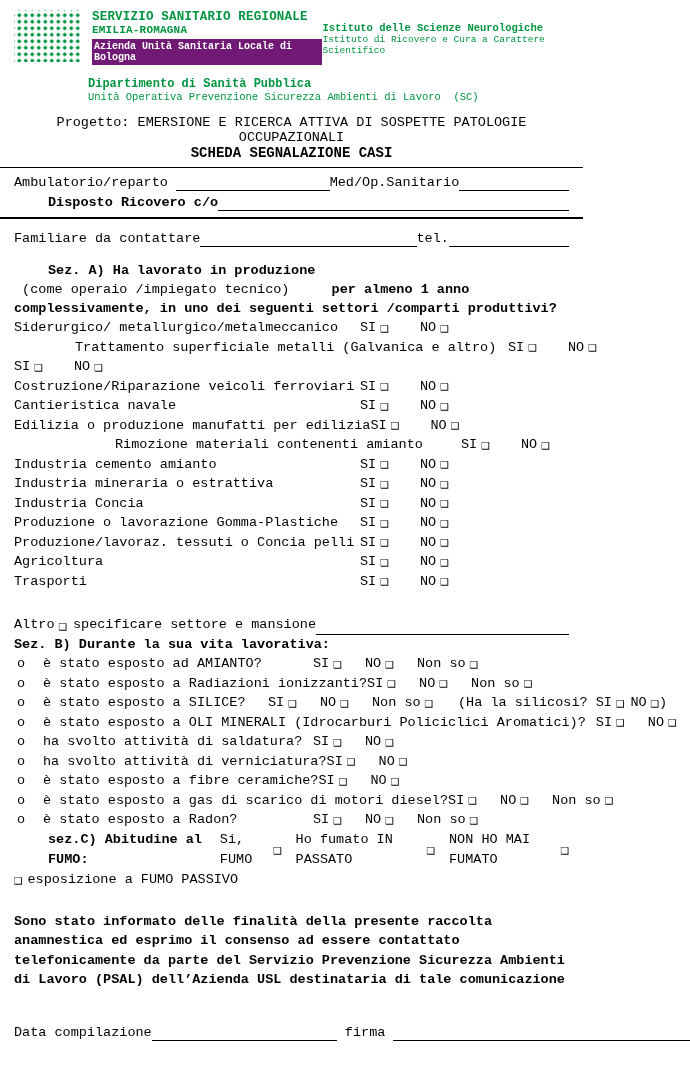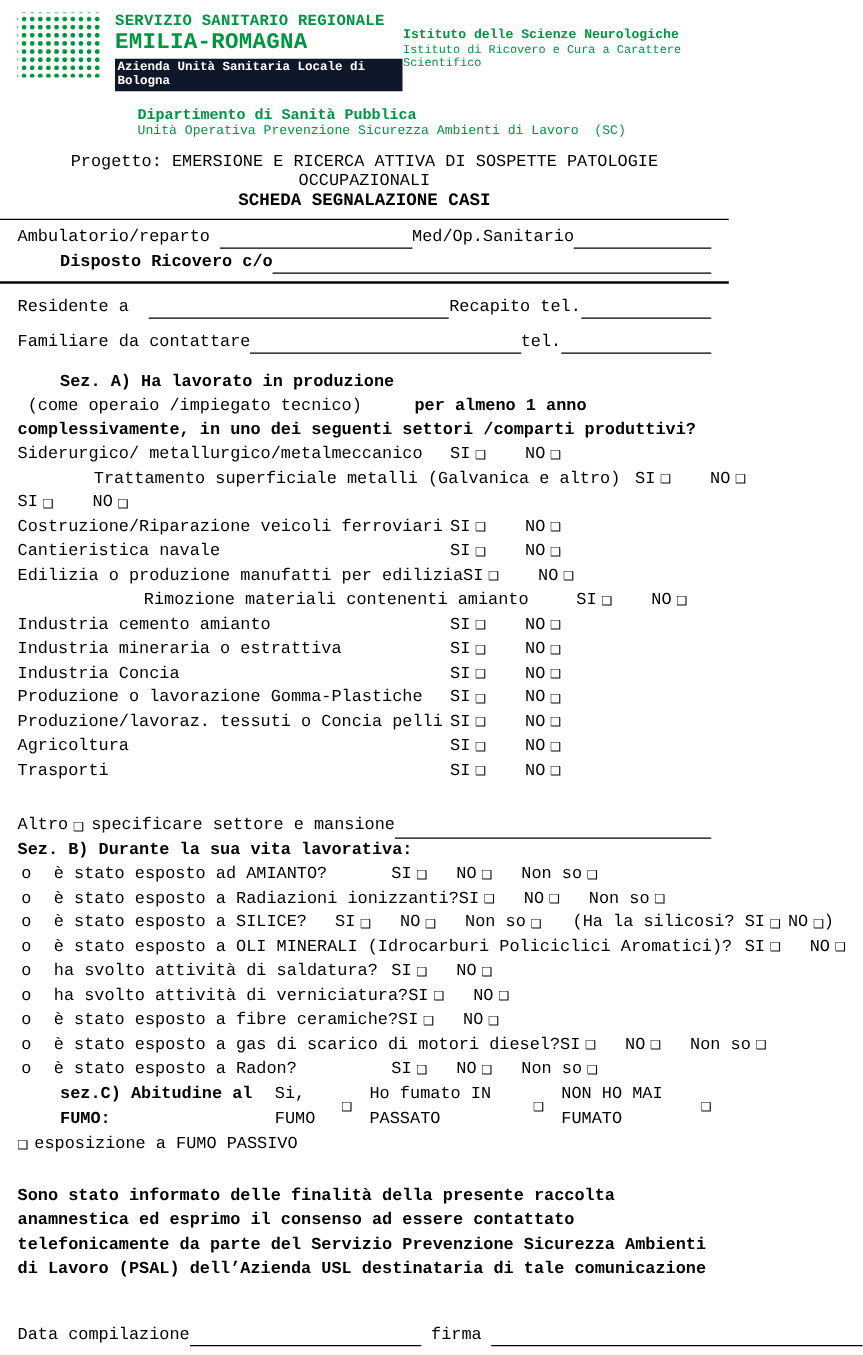--- a/index.html
+++ b/index.html
@@ -11,28 +11,28 @@
 
   
   .hdr { display:flex; align-items:flex-start; }
   .logo {
     width:66px; height:52px; flex:0 0 66px;
     background-image:radial-gradient(circle, #009540 1.7px, rgba(0,0,0,0) 2.1px);
     background-size:6.5px 6.5px; background-position:2px 2px;
   }
   .hleft { margin-left:12px; }
   .org1 { color:#009540; font-weight:bold; font-size:12.5px; letter-spacing:.2px; }
-  .org2 { color:#009540; font-weight:bold; font-size:18px; letter-spacing:.2px; }
-  .org3 { margin-top:3px; display:inline-block; background:#0f172a; color:#fff;
+  .org2 { color:#009540; font-weight:bold; font-size:11px; letter-spacing:.2px; }
+  .org3 { margin-top:3px; display:inline-block; background:#701a75; color:#fff;
           font-size:10px; font-weight:bold; padding:2px 26px 2px 2px; }
   .hright { margin-left:auto; margin-top:12px; padding-right:2px; }
   .inst1 { color:#009540; font-weight:bold; font-size:10.5px; }
   .inst2 { color:#009540; font-size:9.5px; }
 
-  .dept { margin-left:96px; margin-top:12px; }
+  .dept { margin-left:74px; margin-top:12px; }
   .dept1 { color:#009540; font-weight:bold; font-size:12px; }
   .dept2 { color:#009540; font-size:10.5px; white-space:pre; }
 
   .proj  { text-align:center; font-size:13.5px; margin-top:12px; }
   .ftitle{ text-align:center; font-size:14px; font-weight:bold; }
 
   
   .topbox { border-top:1px solid #000; border-bottom:2px solid #000;
             margin:6px -14px 0 -14px; padding:3px 14px 6px 14px; }
 
@@ -111,26 +111,20 @@
       <span class="lbl">Med/Op.Sanitario</span>
       <span class="fl"></span>
     </div>
     <div class="frow">
       <span class="lbl b">Disposto Ricovero c/o</span>
       <span class="fl"></span>
     </div>
   </div>
 
   <div class="frow">
-    <span class="lbl">Residente a  </span>
-    <span class="fl fx23"></span>
-    <span class="lbl">Recapito tel.</span>
-    <span class="fl"></span>
-  </div>
-  <div class="frow">
     <span class="lbl">Familiare da contattare</span>
     <span class="fl fx18"></span>
     <span class="lbl">tel.</span>
     <span class="fl"></span>
   </div>
 
   <div class="secAh">
     <span class="b">Sez. A) Ha lavorato in produzione</span><span style="white-space:pre;"> (come operaio /impiegato tecnico) </span><span class="b">per almeno 1 anno complessivamente, in uno dei seguenti settori /comparti produttivi?</span>
   </div>
 

